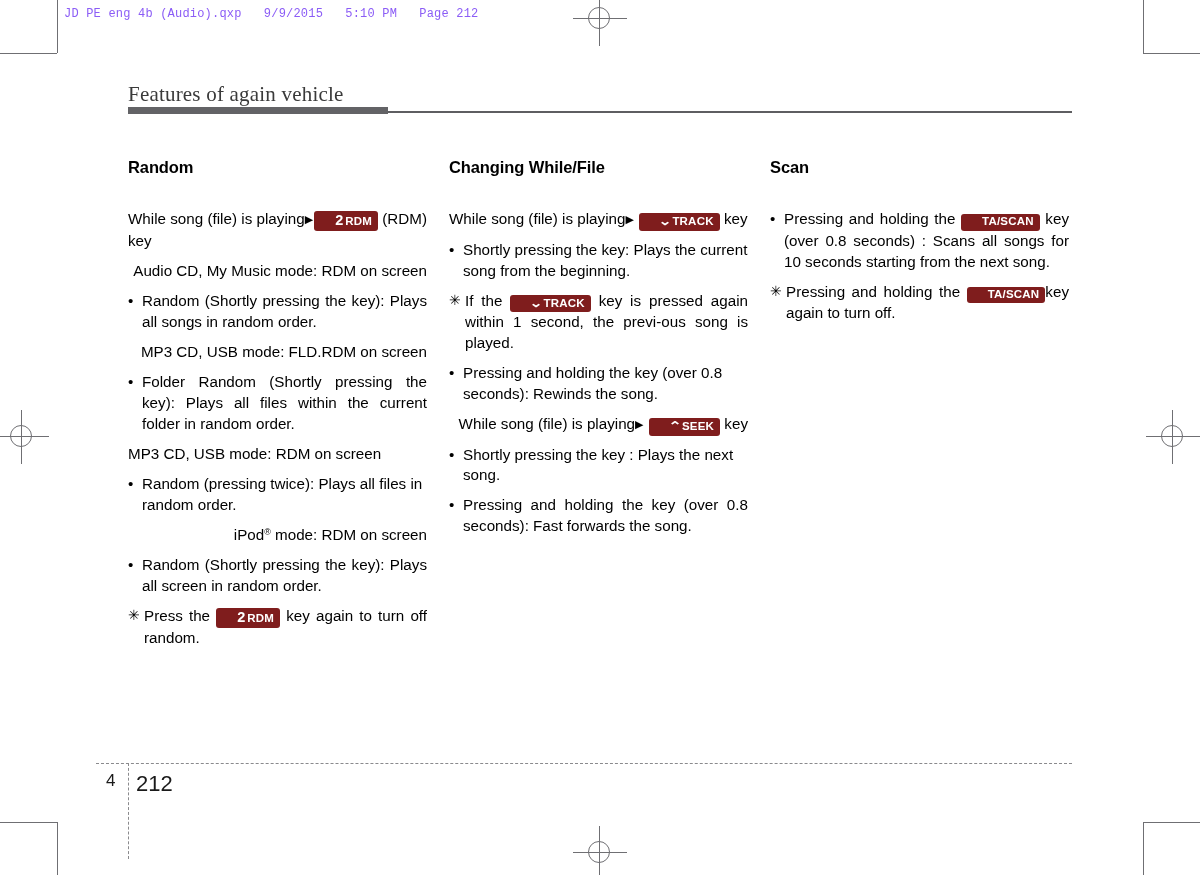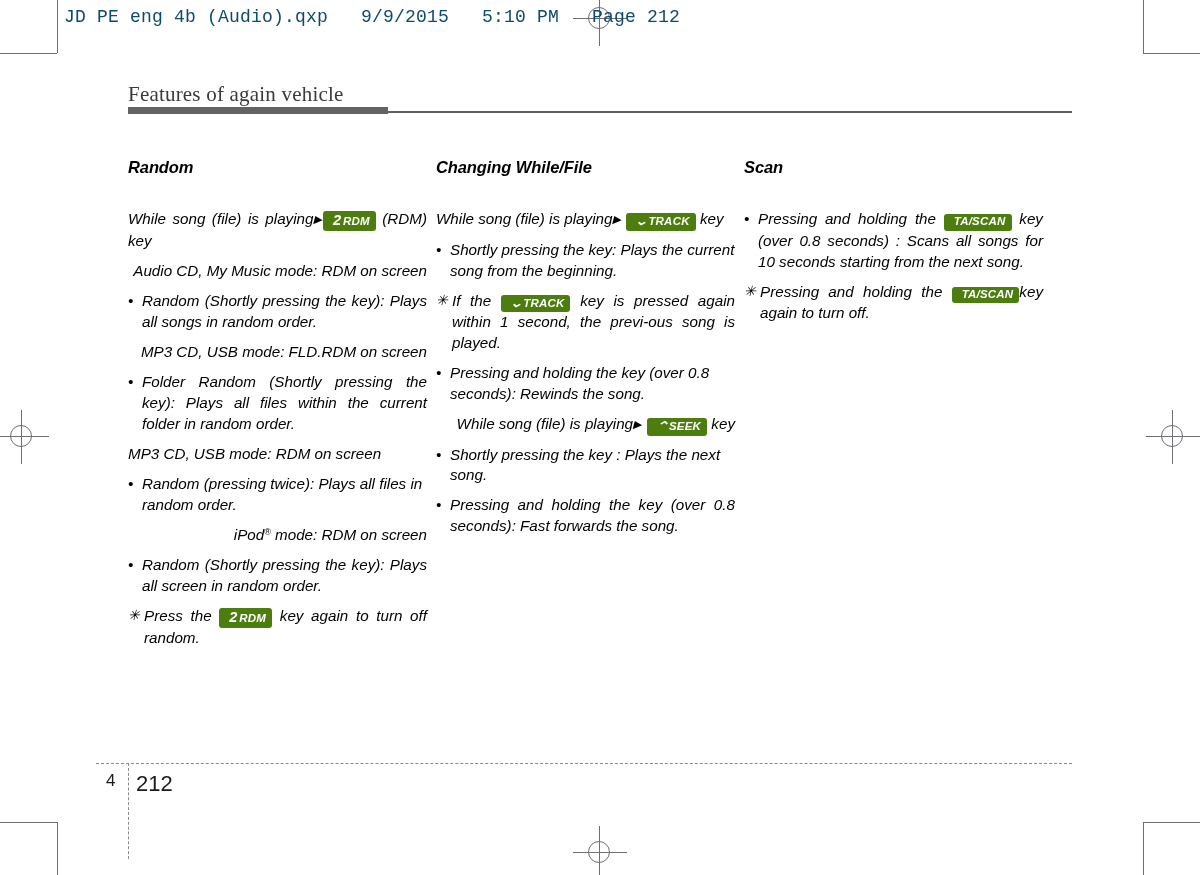--- a/index.html
+++ b/index.html
@@ -46,23 +46,23 @@
     width: 54px; height: 1px;
     background: #6f6f73;
   }
 
   
   .qxp-header {
     position: absolute;
     left: 64px;
     top: 7px;
     font-family: "Liberation Mono", monospace;
-    font-size: 18px;
+    font-size: 12px;
     letter-spacing: 0.2px;
-    color: #0c4a6e;
+    color: #8b5cf6;
     white-space: pre;
   }
 
   
   .running-head {
     position: absolute;
     left: 128px;
     top: 82px;
     font-family: "Liberation Serif", serif;
     font-size: 21px;
@@ -86,22 +86,21 @@
     background: #5e5e61;
   }
 
   
   .columns {
     position: absolute;
     left: 128px;
     top: 158px;
     width: 944px;
     display: flex;
-    gap: 9px;
-    font-style: italic;
+    gap: 22px;
   }
   .col { width: 299px; }
 
   h2.sec-title {
     margin: 0 0 32px 0;
     font-size: 16.5px;
     font-weight: bold;
     letter-spacing: -0.1px;
     color: #000;
   }
@@ -132,24 +131,24 @@
   .item .body {
     flex: 1 1 auto;
     text-align: justify;
     text-justify: inter-word;
   }
   .item .body.ragged { text-align: left; }
 
   
   .key {
     display: inline-block;
-    background: #4d7c0f;
+    background: #7f1d1d;
     color: #ffffff;
     border-radius: 3px;
-    padding: 1px 6px 2px 10px;
+    padding: 1px 6px 2px 21px;
     font-size: 11.5px;
     font-weight: bold;
     letter-spacing: 0.2px;
     line-height: 1.18;
     vertical-align: -1px;
     white-space: nowrap;
   }
   .key .big {
     font-size: 14.5px;
     font-weight: bold;

